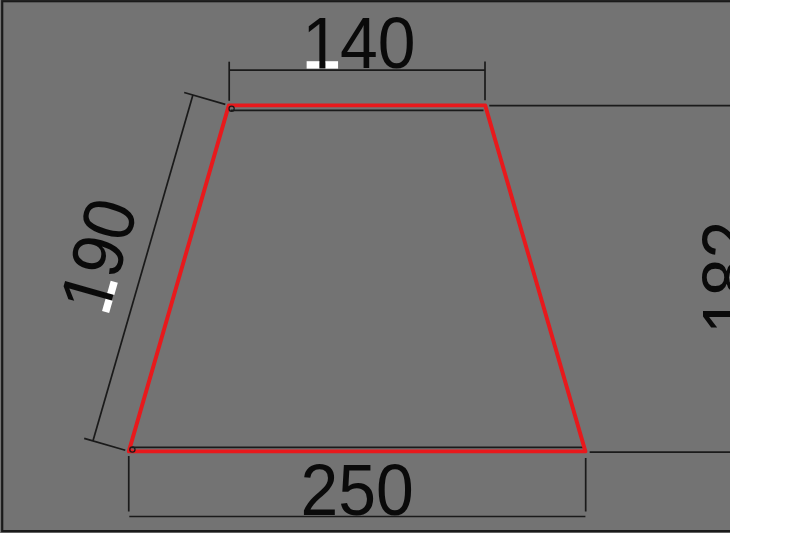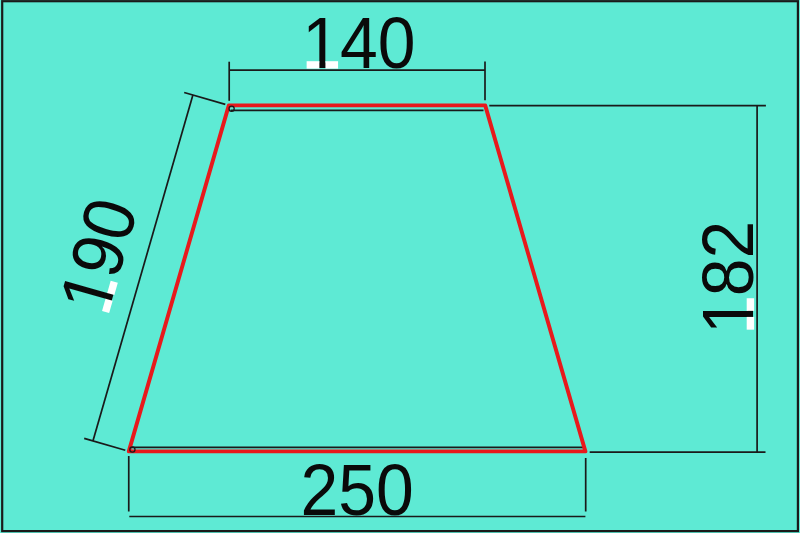--- a/index.html
+++ b/index.html
@@ -1,16 +1,16 @@
 <!DOCTYPE html>
 <html><head>
 <meta charset="utf-8">
 <style>
   html,body{margin:0;padding:0;background:#ffffff;}
-  .page{position:relative;width:800px;height:533px;background:#5eead4;overflow:hidden;}
+  .page{position:relative;width:730px;height:533px;background:#737373;overflow:hidden;}
   svg{display:block;}
   text{font-family:"Liberation Sans",sans-serif;fill:#0a0a0a;}
 </style>
 </head>
 <body>
 <div class="page">
 <svg width="800" height="533" viewBox="0 0 800 533">
 
   <rect x="2.2" y="1.2" width="795.7" height="529.9" fill="none" stroke="#1a1a1a" stroke-width="2.2"></rect>
 

